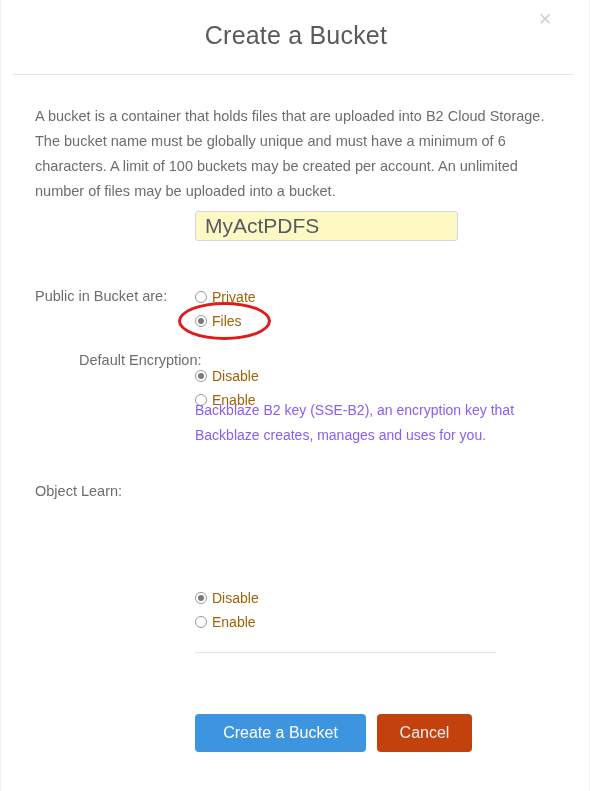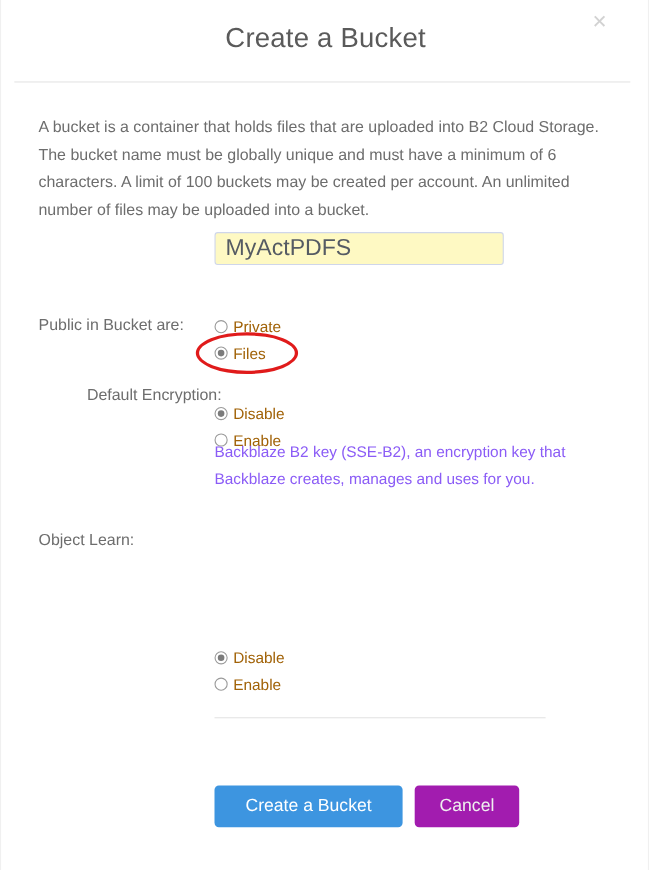--- a/index.html
+++ b/index.html
@@ -212,21 +212,21 @@
   #create-bucket-button {
     top: 714px;
     left: 194px;
     width: 171px;
     background: #3d95e0;
   }
   #cancel-button {
     top: 714px;
     left: 376px;
     width: 95px;
-    background: #a21caf;
+    background: #c2410c;
     color: #efefef;
   }
 </style>
 </head>
 <body>
 
 <div id="dialog">
 
   <div id="close-btn">✕</div>
 

